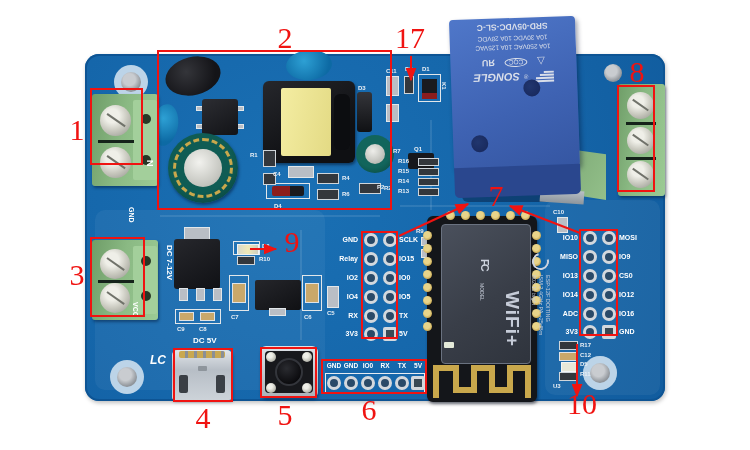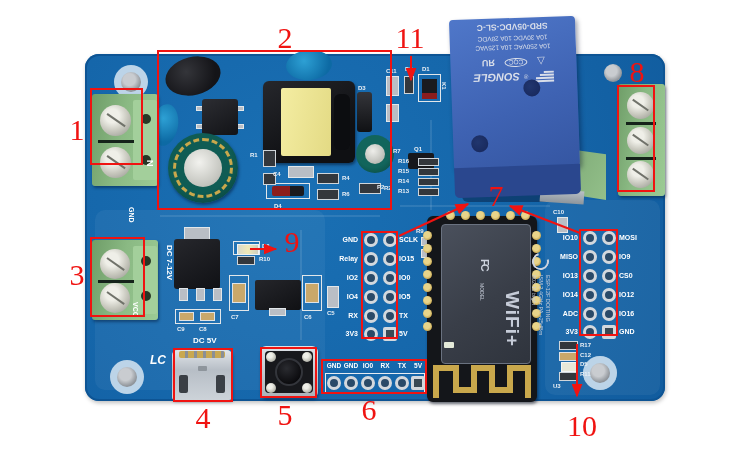--- a/index.html
+++ b/index.html
@@ -409,16 +409,16 @@
 
   <div class="abs rednum" style="left:77px;top:130px;">1</div>
   <div class="abs rednum" style="left:285px;top:38px;">2</div>
   <div class="abs rednum" style="left:77px;top:275px;">3</div>
   <div class="abs rednum" style="left:203px;top:418px;">4</div>
   <div class="abs rednum" style="left:285px;top:415px;">5</div>
   <div class="abs rednum" style="left:369px;top:410px;">6</div>
   <div class="abs rednum" style="left:496px;top:196px;">7</div>
   <div class="abs rednum" style="left:637px;top:72px;">8</div>
   <div class="abs rednum" style="left:292px;top:242px;">9</div>
-  <div class="abs rednum" style="left:582px;top:426px;">10</div>
-  <div class="abs rednum" style="left:410px;top:38px;">11</div>
+  <div class="abs rednum" style="left:582px;top:404px;">10</div>
+  <div class="abs rednum" style="left:410px;top:38px;">17</div>
 
 </div>
 
 </body></html>

